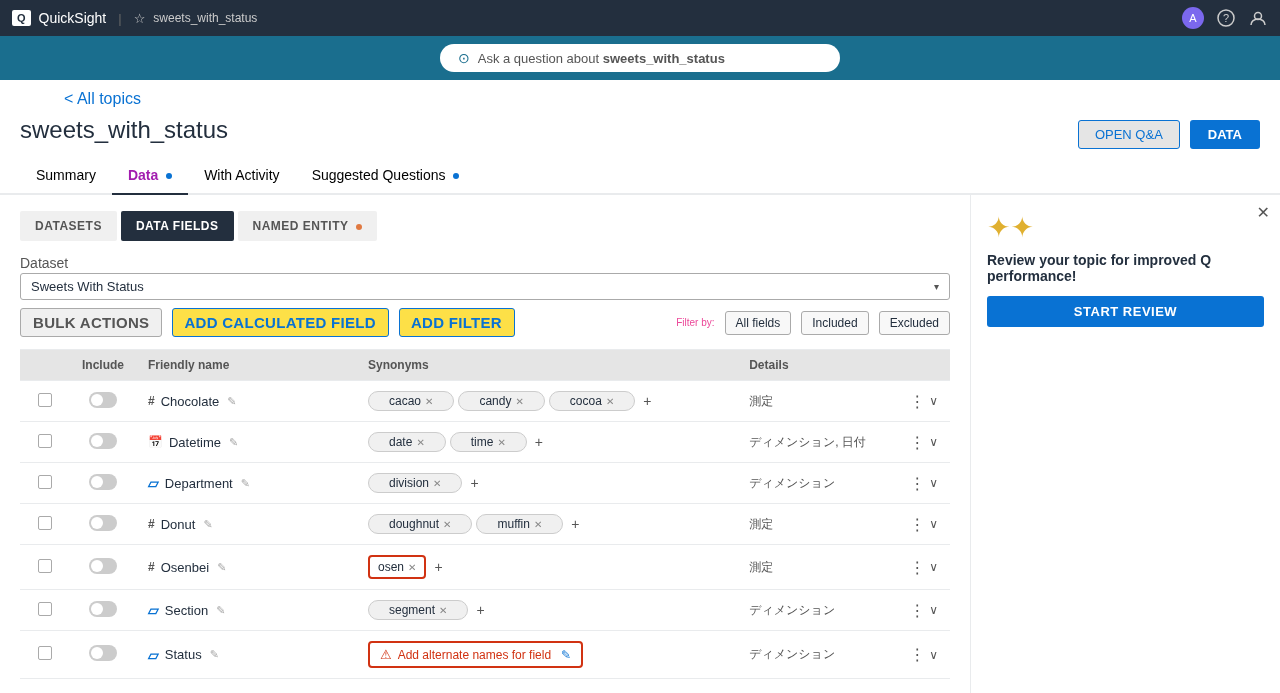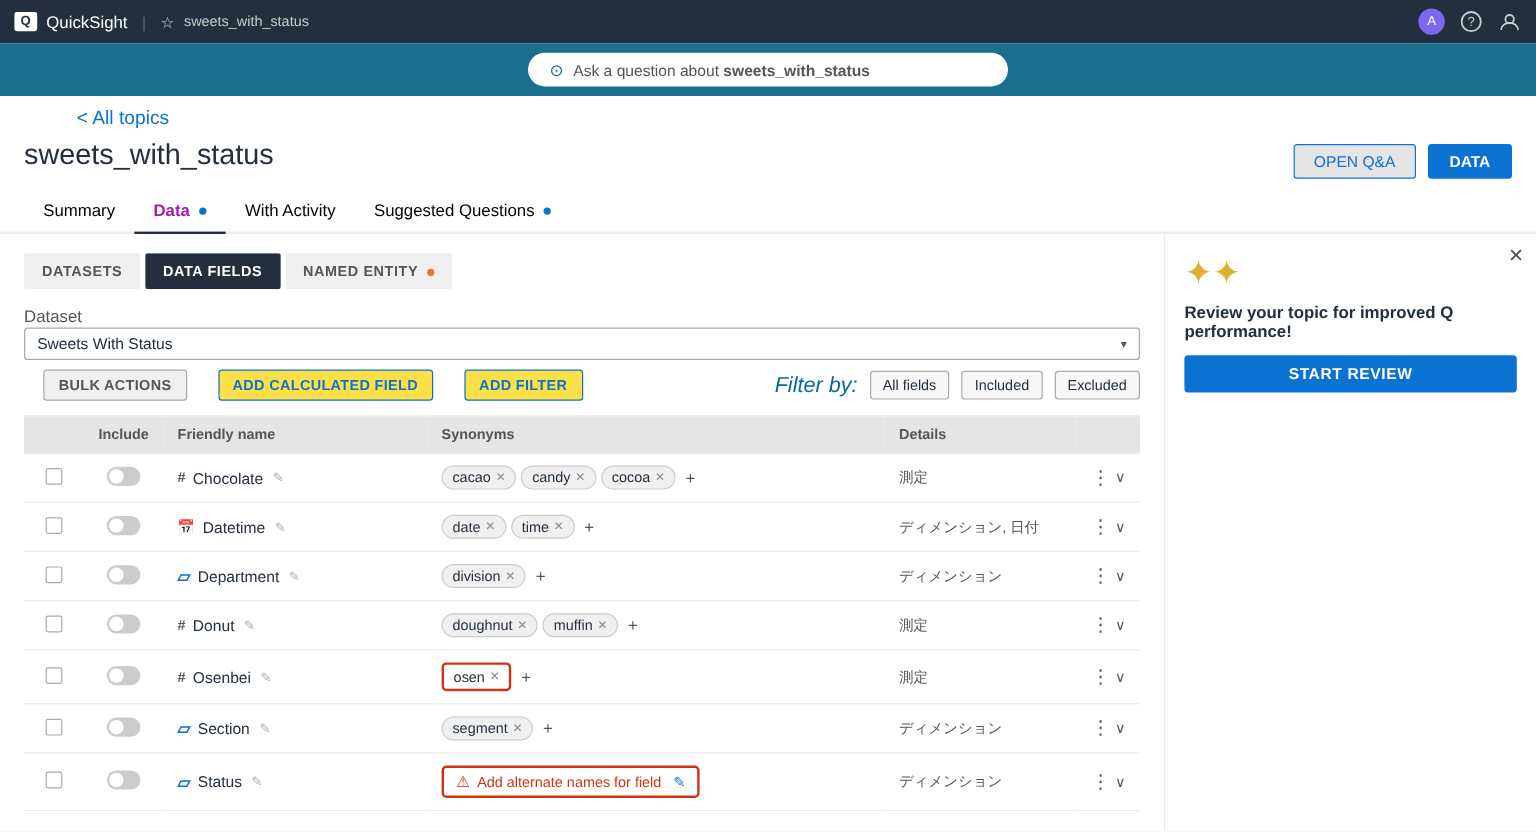--- a/index.html
+++ b/index.html
@@ -182,26 +182,25 @@
       align-items: center;
       gap: 10px;
       margin-bottom: 12px;
     }
     .btn-action {
       border: 1px solid #aaa;
       background: #f0f0f0;
       color: #555;
       padding: 5px 12px;
       border-radius: 3px;
-      font-size: 12px;
+      font-size: 15px;
       font-weight: 600;
       cursor: pointer;
       text-transform: uppercase;
       letter-spacing: 0.3px;
-      margin-left: 16px;
     }
     .btn-action.ghost {
       background: #fde047;
       color: #0972d3;
       border-color: #0972d3;
       padding-left: 11px;
     }
     .filter-btn {
       border: 1px solid #aaa;
       background: #f8f8f8;
@@ -273,21 +272,21 @@
     .field-icon.rect { color: #0972d3; }
     .field-name { font-size: 13px; color: #232f3e; }
     .edit-icon { color: #aaa; font-size: 11px; cursor: pointer; margin-left: 2px; }
 
     
     .tags { display: flex; flex-wrap: wrap; gap: 4px; align-items: center; }
     .tag {
       background: #f0f0f0;
       border: 1px solid #ccc;
       border-radius: 12px;
-      padding: 2px 8px;
+      padding: 2px 20px;
       font-size: 12px;
       display: flex;
       align-items: center;
       gap: 4px;
     }
     .tag-x { color: #888; cursor: pointer; font-size: 10px; }
     .tag-add {
       color: #555;
       cursor: pointer;
       font-size: 14px;
@@ -444,21 +443,21 @@
           <span class="dataset-select-text">Sweets With Status</span>
           <span class="dataset-chevron">▾</span>
         </div>
       </div>
 
       <div class="action-row">
         <button class="btn-action">BULK ACTIONS</button>
         <button class="btn-action ghost">ADD CALCULATED FIELD</button>
         <button class="btn-action ghost">ADD FILTER</button>
         <div style="flex:1"></div>
-        <span style="font-size:18px;color:#0369a1;font-style:italic;">Filter by:</span>
+        <span style="font-size:10px;color:#ec4899;">Filter by:</span>
         <div class="filter-btn">All fields</div>
         <div class="filter-btn">Included</div>
         <div class="filter-btn">Excluded</div>
       </div>
 
       <table class="data-table">
         <thead>
           <tr>
             <th style="width:50px;text-align:center;"></th>
             <th style="width:60px;">Include</th>

